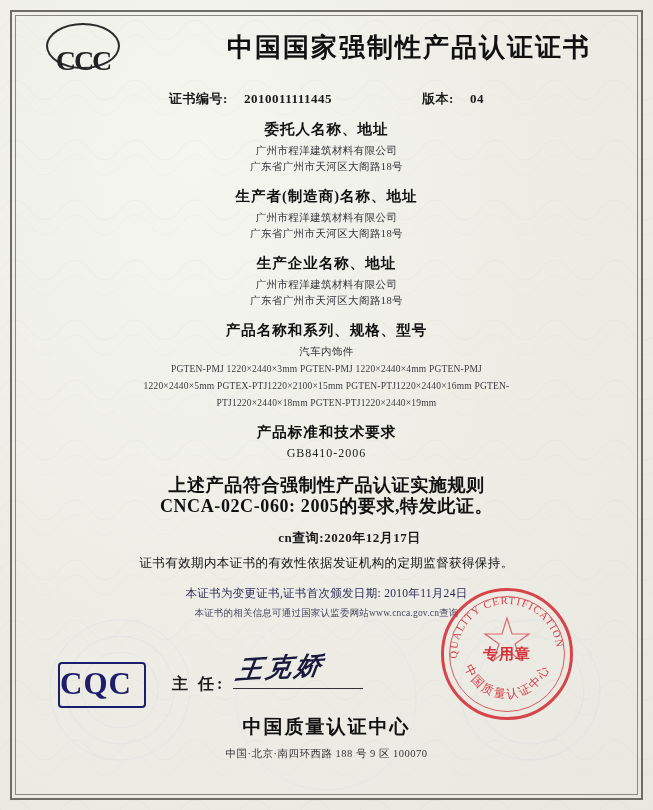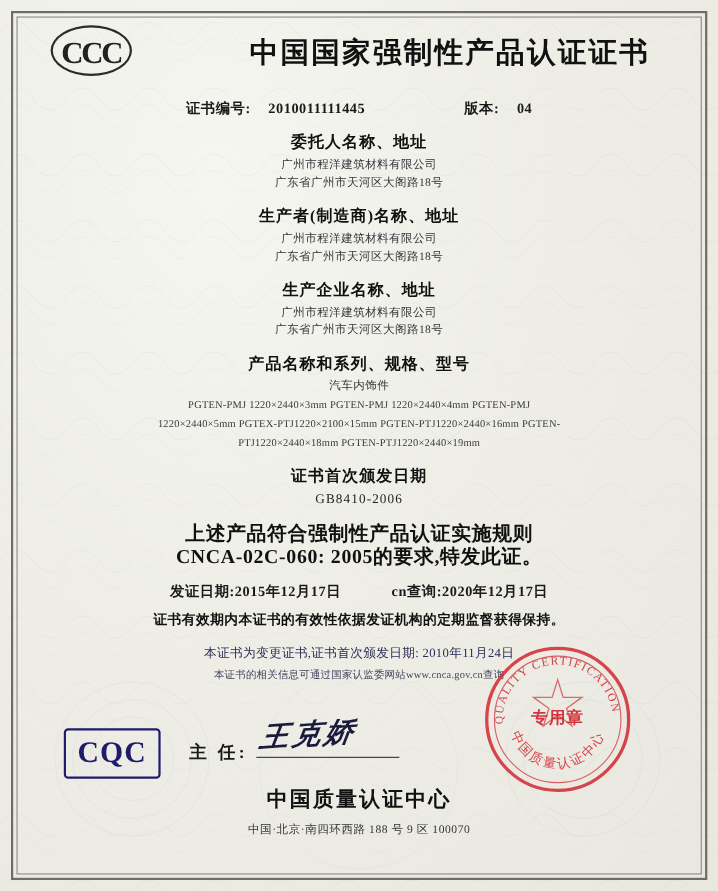--- a/index.html
+++ b/index.html
@@ -59,21 +59,21 @@
     position: absolute;
     left: 0; top: 0;
     width: 74px;
     height: 46px;
     border: 2px solid #2b2b2b;
     border-radius: 50%;
     box-sizing: border-box;
   }
   .ccc-logo .ccctext {
     position: absolute;
-    left: 0; top: 4px;
+    left: 0; top: 16px;
     width: 74px;
     height: 46px;
     line-height: 44px;
     text-align: center;
     font-family: "Liberation Serif", serif;
     font-weight: bold;
     font-size: 28px;
     letter-spacing: -2px;
     color: #222;
   }
@@ -149,21 +149,21 @@
     font-weight: bold;
     letter-spacing: 0.5px;
   }
   .dates .seg { white-space: nowrap; }
   .dates .sp { display: inline-block; width: 46px; }
 
   .note {
     margin-top: 8px;
     text-align: center;
     font-size: 12.5px;
-    font-weight: bold;
+    font-weight: normal;
     letter-spacing: 0.4px;
     color: #111;
   }
   .note2 {
     margin-top: 14px;
     text-align: center;
     font-size: 11.5px;
     color: #2a2a55;
     letter-spacing: 0.3px;
   }
@@ -185,23 +185,22 @@
     position: absolute;
     left: 36px;
     top: 60px;
     width: 84px;
     height: 42px;
     border: 2px solid #1d1d6b;
     border-radius: 4px;
     color: #1d1d6b;
     font-family: "Liberation Serif", serif;
     font-weight: bold;
-    font-size: 27px;
+    font-size: 31px;
     line-height: 40px;
-    text-align: center;
     letter-spacing: 1px;
   }
   .sign-row {
     position: absolute;
     left: 150px;
     top: 68px;
     display: flex;
     align-items: baseline;
     font-size: 16px;
     font-weight: bold;
@@ -355,33 +354,30 @@
 
     <div class="block">
       <div class="block-title">产品名称和系列、规格、型号</div>
       <div class="block-line">汽车内饰件</div>
       <div class="prod-lines">PGTEN-PMJ 1220×2440×3mm PGTEN-PMJ 1220×2440×4mm PGTEN-PMJ</div>
       <div class="prod-lines">1220×2440×5mm PGTEX-PTJ1220×2100×15mm PGTEN-PTJ1220×2440×16mm PGTEN-</div>
       <div class="prod-lines">PTJ1220×2440×18mm PGTEN-PTJ1220×2440×19mm</div>
     </div>
 
     <div class="block">
-      <div class="block-title">证书首次颁发日期</div>
+      <div class="block-title">产品标准和技术要求</div>
       <div class="std-val">GB8410-2006</div>
     </div>
 
     <div class="statement">
       <div>上述产品符合强制性产品认证实施规则</div>
       <div>CNCA-02C-060: 2005的要求,特发此证。</div>
     </div>
 
     <div class="dates">
-      <span class="seg">
-        <span>发证日期:</span><span>2015年12月17日</span>
-      </span>
       <span class="sp"></span>
       <span class="seg">
         <span>cn查询:</span><span>2020年12月17日</span>
       </span>
     </div>
 
     <div class="note">证书有效期内本证书的有效性依据发证机构的定期监督获得保持。</div>
     <div class="note2">本证书为变更证书,证书首次颁发日期: 2010年11月24日</div>
     <div class="note3">本证书的相关信息可通过国家认监委网站www.cnca.gov.cn查询</div>
 

